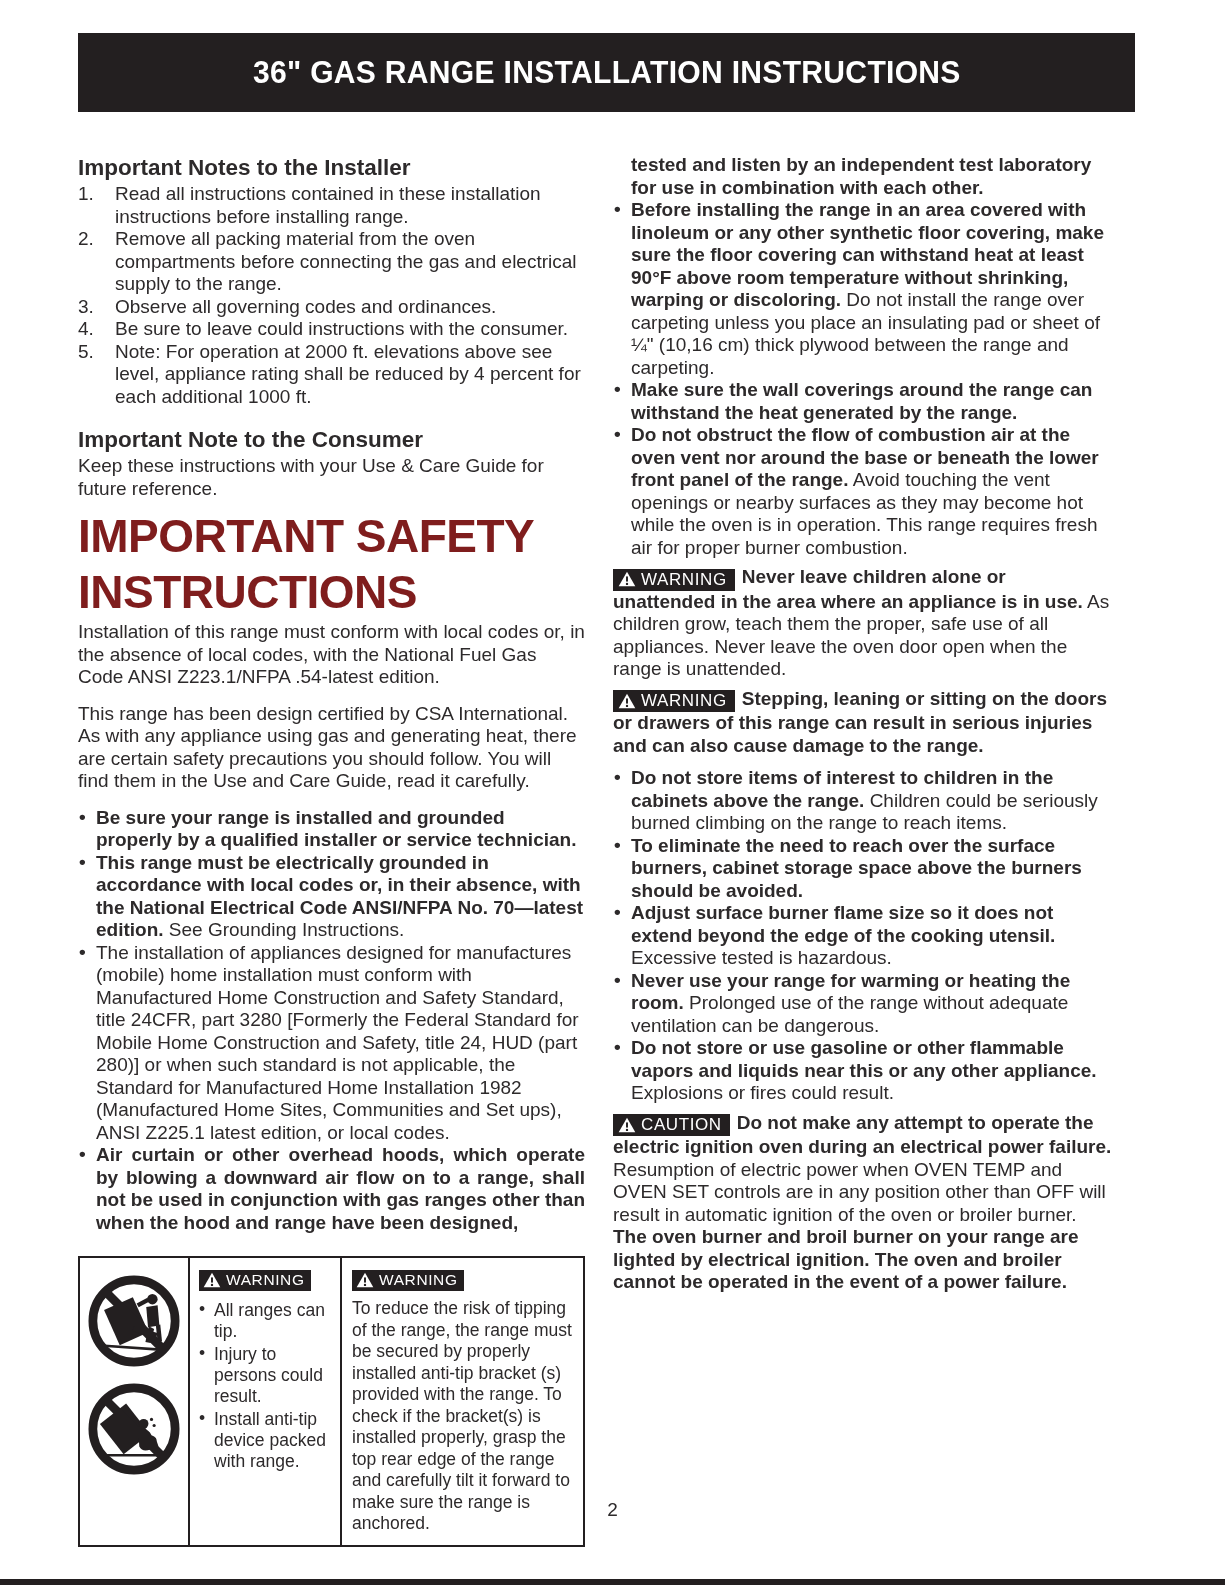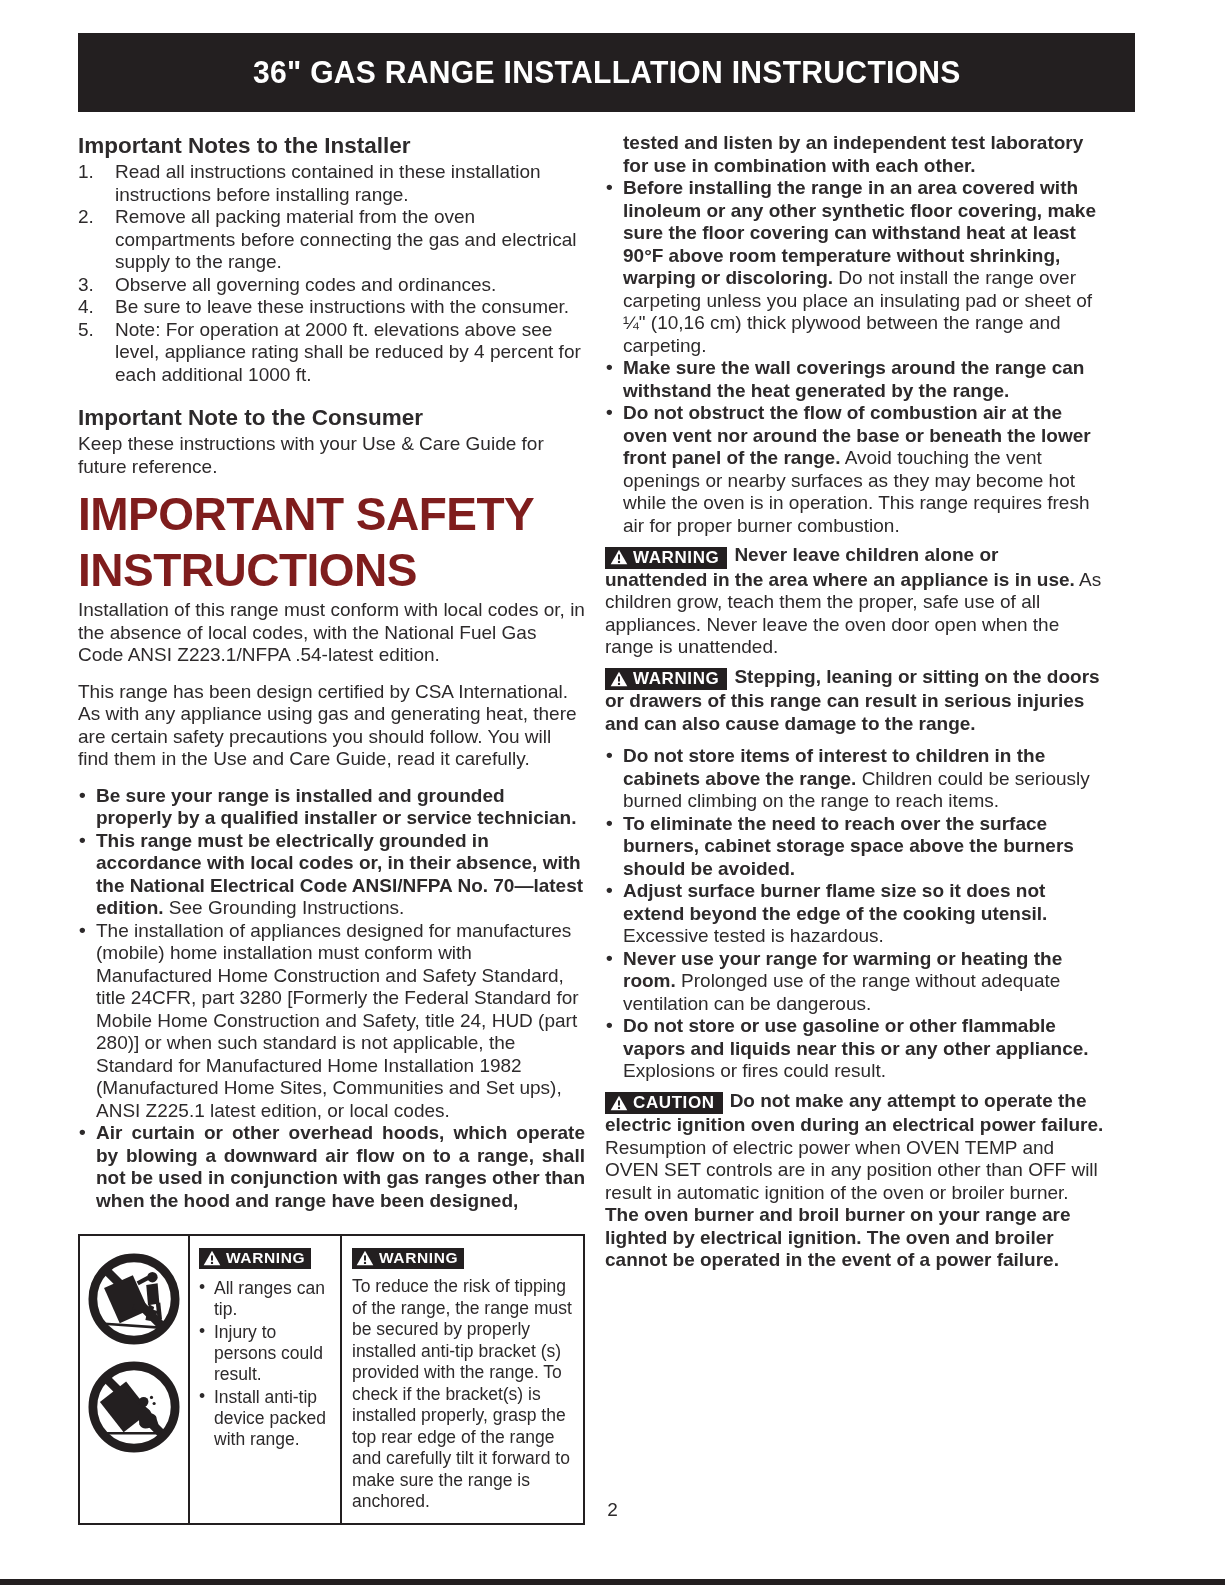--- a/index.html
+++ b/index.html
@@ -16,21 +16,21 @@
   .header-bar {
     height:79px; background:#231f20;
     display:flex; align-items:center; justify-content:center;
   }
   .header-bar h1 {
     color:#ffffff; font-size:31px; font-weight:700; letter-spacing:0.3px;
     transform:scaleX(0.97);
   }
 
   
-  .cols { display:flex; gap:20px; margin-top:20px; }
+  .cols { display:flex; gap:28px; margin-top:42px; }
   .col-left  { width:507px; flex:0 0 507px; }
   .col-right { width:500px; flex:0 0 500px; }
 
   .t { font-size:19px; line-height:22.5px; }
   .bold { font-weight:700; }
 
   h2.sec { font-size:22.5px; font-weight:700; line-height:27px; margin-bottom:2px; }
   h1.big {
     font-size:46px; font-weight:700; line-height:56px; letter-spacing:-0.5px;
     margin:8px 0 1px 0; color:#7f1d1d;
@@ -47,21 +47,21 @@
   .cont  { padding-left:18px; }  
   .just  { text-align:justify; }
   .mt10 { margin-top:10px; }
   .mt14 { margin-top:14px; }
   .mt18 { margin-top:18px; }
 
   
   .badge {
     display:inline-flex; align-items:center; gap:5px;
     background:#231f20; color:#ffffff;
-    font-weight:700; font-size:17px; letter-spacing:0.6px;
+    font-weight:400; font-size:17px; letter-spacing:0.6px;
     padding:2px 8px 3px 5px; margin-right:7px;
     vertical-align:-4px; line-height:1;
   }
   .badge svg { display:block; }
   .wpara { margin:7px 0; }
 
   
   .tip-table {
     margin-top:22px; width:507px; min-height:274px;
     border:2px solid #231f20; display:flex;
@@ -107,21 +107,21 @@
         <div class="nitem">
           <span class="nnum">2.</span>
           <span class="ntext">Remove all packing material from the oven compartments before connecting the gas and electrical supply to the range.</span>
         </div>
         <div class="nitem">
           <span class="nnum">3.</span>
           <span class="ntext">Observe all governing codes and ordinances.</span>
         </div>
         <div class="nitem">
           <span class="nnum">4.</span>
-          <span class="ntext">Be sure to leave these instructions with the consumer.</span>
+          <span class="ntext">Be sure to leave could instructions with the consumer.</span>
         </div>
         <div class="nitem">
           <span class="nnum">5.</span>
           <span class="ntext">Note: For operation at 2000 ft. elevations above see level, appliance rating shall be reduced by 4 percent for each additional 1000 ft.</span>
         </div>
       </div>
 
       <h2 class="sec mt18">Important Note to the Consumer</h2>
       <p class="t">Keep these instructions with your Use &amp; Care Guide for future reference.</p>
 

